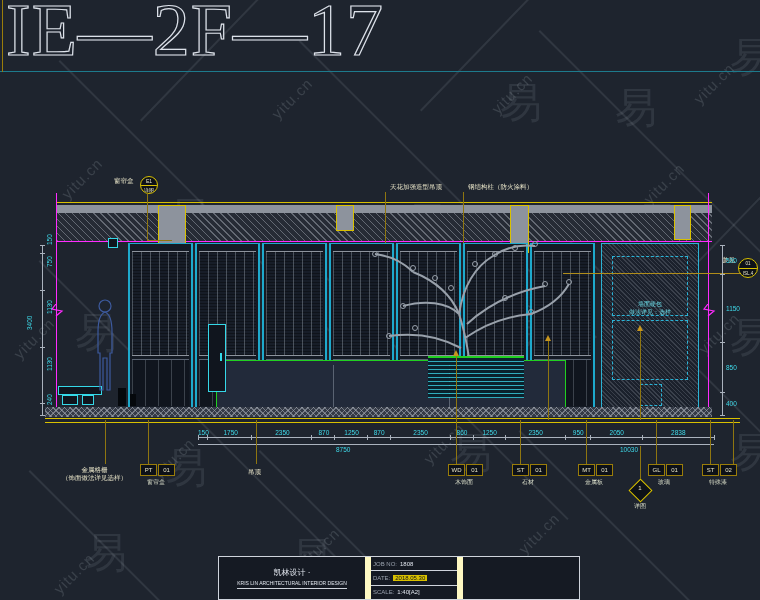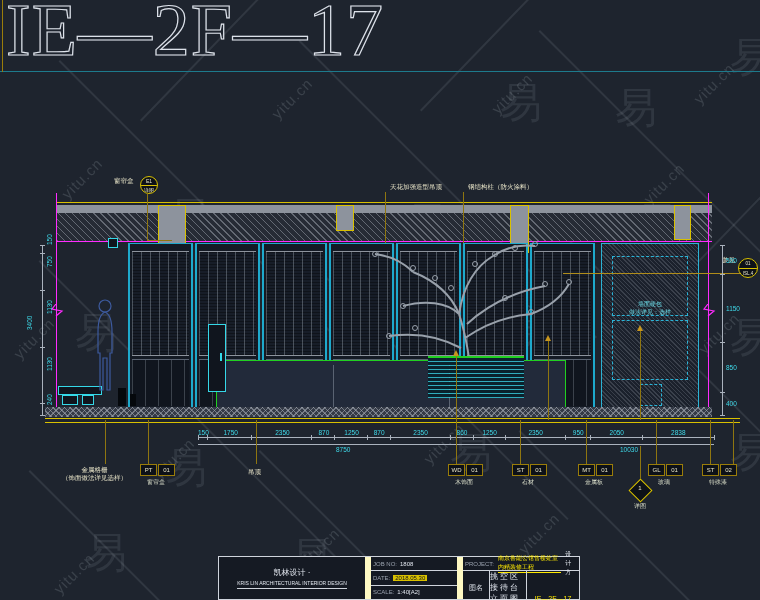--- a/index.html
+++ b/index.html
@@ -319,32 +319,20 @@
           <span>1808</span>
         </div>
       <div class="row">
           <span class="lbl">DATE:</span>
           <span class="hl">2018.05.30</span>
         </div>
       <div class="row">
           <span class="lbl">SCALE:</span>
           <span>1:40[A2]</span>
         </div>
-    </div>
-    <div id="tb-right">
-      <div id="tb-proj">
-        <span class="lbl">PROJECT:</span>
-        <span class="pv">南京鲁能公馆售楼处室内精装修工程</span>
-        <span>设计方</span>
-      </div>
-      <div id="tb-bottom">
-        <div id="tb-stamp">图名</div>
-        <div id="tb-title">挑空区接待台立面图</div>
-        <div id="tb-sheet">IE—2F—17</div>
-      </div>
     </div>
   </div>
 
 <div class="abs tick" style="left: 207.235px; top: 435px;"></div>
     <div class="abs tick" style="left: 251.101px; top: 435px;"></div>
     <div class="abs tick" style="left: 311.128px; top: 435px;"></div>
     <div class="abs tick" style="left: 334.215px; top: 435px;"></div>
     <div class="abs tick" style="left: 366.537px; top: 435px;"></div>
     <div class="abs tick" style="left: 389.624px; top: 435px;"></div>
     <div class="abs tick" style="left: 449.651px; top: 435px;"></div>

